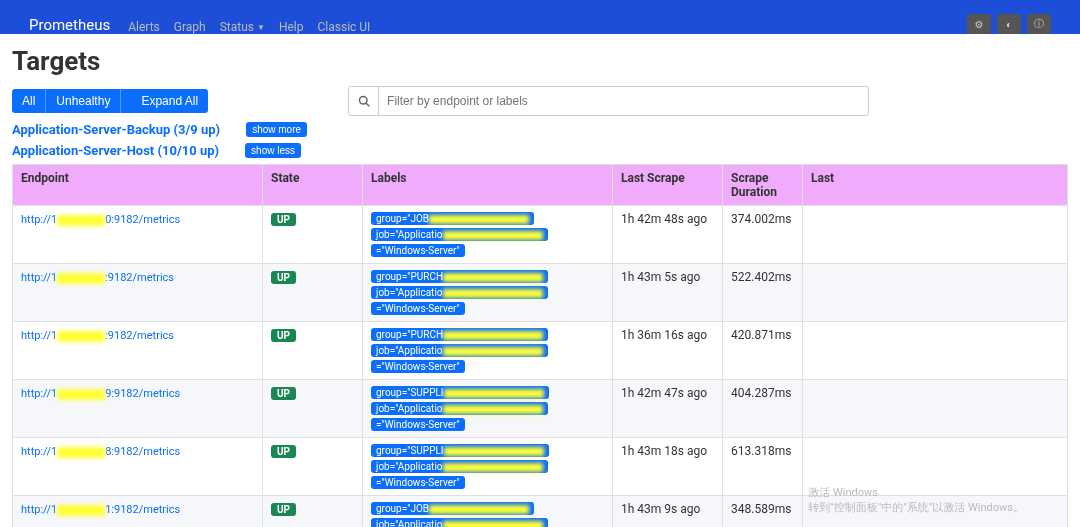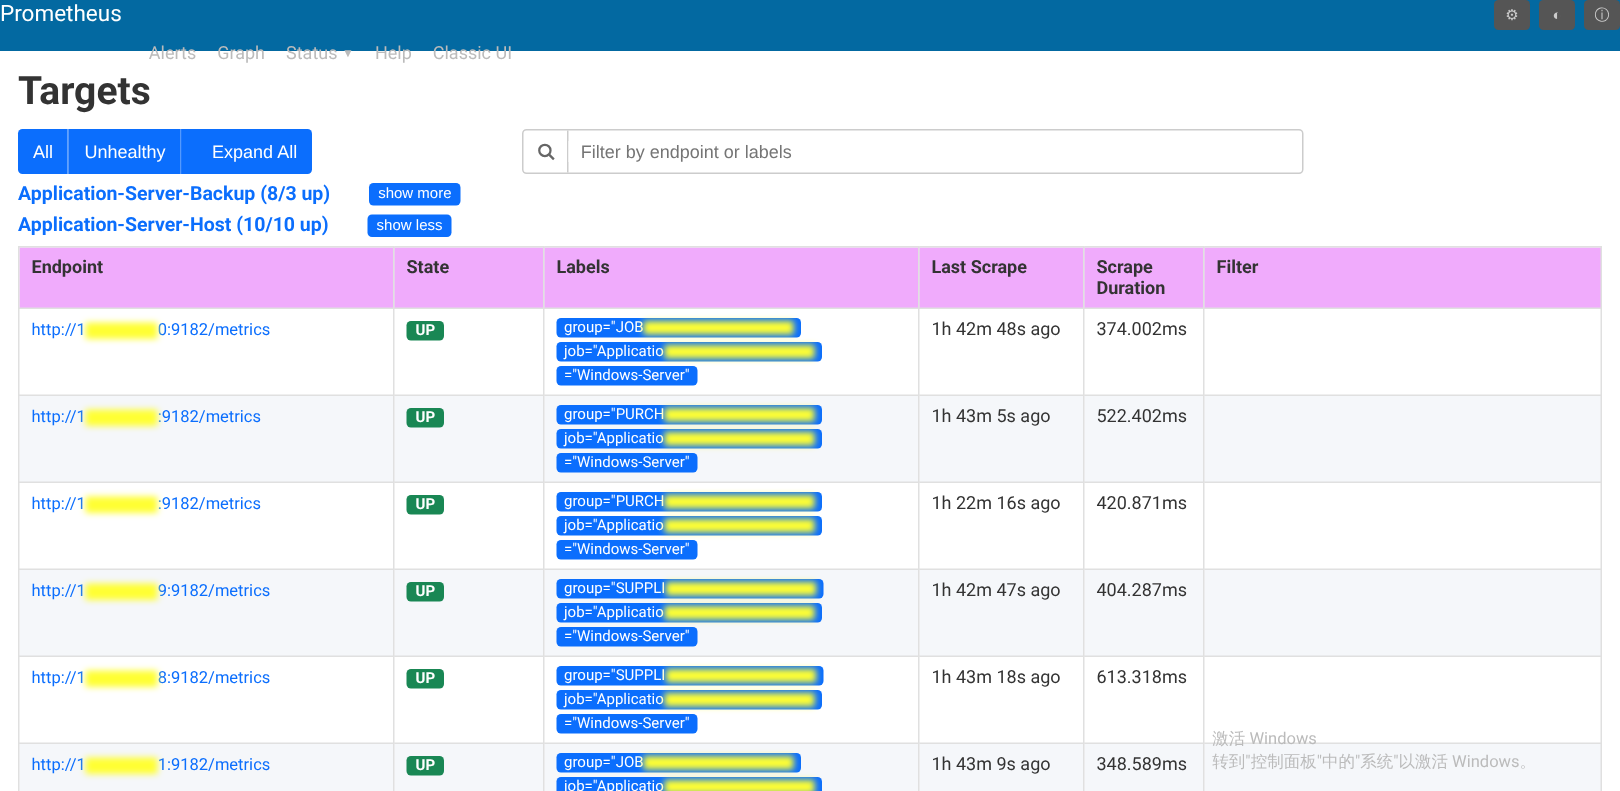--- a/index.html
+++ b/index.html
@@ -1,27 +1,27 @@
 <!DOCTYPE html>
 <html><head>
 <meta charset="utf-8">
 <style>
   * { box-sizing: border-box; margin: 0; padding: 0; }
   body { font-family: -apple-system, BlinkMacSystemFont, "Segoe UI", Roboto, Arial, sans-serif; font-size: 13px; color: #333; background: #fff; width: 1080px; }
   
-  .navbar { background: #0369a1; color: #bbb; height: 34px; display: flex; align-items: flex-start; padding: 0 0; }
+  .navbar { background: #1d4ed8; color: #bbb; height: 34px; display: flex; align-items: flex-end; padding: 0 29px; }
   .brand { color: #fff; font-size: 15px; font-weight: 400; margin-right: 18px; }
   .navlink { color: #bbb; font-size: 12px; margin-right: 14px; cursor: pointer; display:flex; align-items:center; gap:3px;margin-top:28px;}
   .caret-icon { font-size: 8px; }
   .nav-right { margin-left: auto; display: flex; gap: 6px; }
   .nav-iconbtn { width: 24px; height: 20px; background: #555; border-radius: 3px; display:flex; align-items:center; justify-content:center; color:#ccc; font-size:10px; cursor:pointer; }
   
   .page { padding: 8px 12px 20px 12px; }
   h1 { font-size: 26px; font-weight: 700; margin: 4px 0 10px 0; }
-  .controls { display:flex; margin-bottom: 0; gap: 140px;}
+  .controls { display:flex; align-items:center; margin-bottom: 0; gap: 140px;}
   .btngroup { display:flex; }
   .tabbtn { background:#0b6efd; color:#fff; border:none; padding:5px 10px; font-size:12px; cursor:pointer; }
   .tabbtn + .tabbtn { border-left: 1px solid rgba(255,255,255,0.3); }
   .tabbtn:first-child { border-radius:3px 0 0 3px; }
   .tabbtn:last-child { border-radius:0 3px 3px 0;padding-left:20px; }
   .searchbox { display:flex; align-items:center; border:1px solid #ccc; border-radius:3px; height:30px; width: 521px; }
   .searchicon { width: 30px; text-align:center; color:#666; border-right:1px solid #ccc; height:100%; display:flex; align-items:center; justify-content:center;}
   .searchinput { border:none; outline:none; flex:1; padding:0 8px; font-size:12px; color:#666; }
   
   .grouprow { display:flex; align-items:center; gap:6px; margin: 6px 0; }
@@ -81,37 +81,37 @@
         <svg width="12" height="12" viewBox="0 0 16 16" fill="none" stroke="#666" stroke-width="2">
             <circle cx="7" cy="7" r="5"></circle>
             <line x1="11" y1="11" x2="15" y2="15"></line>
           </svg>
       </span>
       <input class="searchinput" placeholder="Filter by endpoint or labels" style="">
     </div>
   </div>
 
   <div class="grouprow">
-    <span class="groupname">Application-Server-Backup (8/3 up)</span>
+    <span class="groupname">Application-Server-Backup (3/9 up)</span>
     <button class="smallbtn">show more</button>
   </div>
   <div class="grouprow">
     <span class="groupname">Application-Server-Host (10/10 up)</span>
     <button class="smallbtn">show less</button>
   </div>
 
   <table>
     <thead>
       <tr>
         <th class="col-endpoint">Endpoint</th>
         <th class="col-state">State</th>
         <th class="col-labels">Labels</th>
         <th class="col-last">Last Scrape</th>
         <th class="col-dur">Scrape Duration</th>
-        <th class="col-err">Filter</th>
+        <th class="col-err">Last</th>
       </tr>
     </thead>
     <tbody id="tbody">
         <tr>
     <td>
       <a class="endpoint-link">
         <span>http://1</span><span class="redact"></span><span>0:9182/metrics</span>
       </a>
     </td>
     <td><span class="badge-up">UP</span></td>
@@ -151,21 +151,21 @@
       </a>
     </td>
     <td><span class="badge-up">UP</span></td>
     <td>
       <div class="labelchips">
         <span class="chip">group="PURCH<span class="redact-mid"></span></span>
         <span class="chip">job="Applicatio<span class="redact-mid"></span></span>
         <span class="chip">="Windows-Server"</span>
       </div>
     </td>
-    <td>1h 22m 16s ago</td>
+    <td>1h 36m 16s ago</td>
     <td>420.871ms</td>
     <td></td>
   </tr>
         <tr>
     <td>
       <a class="endpoint-link">
         <span>http://1</span><span class="redact"></span><span>9:9182/metrics</span>
       </a>
     </td>
     <td><span class="badge-up">UP</span></td>

